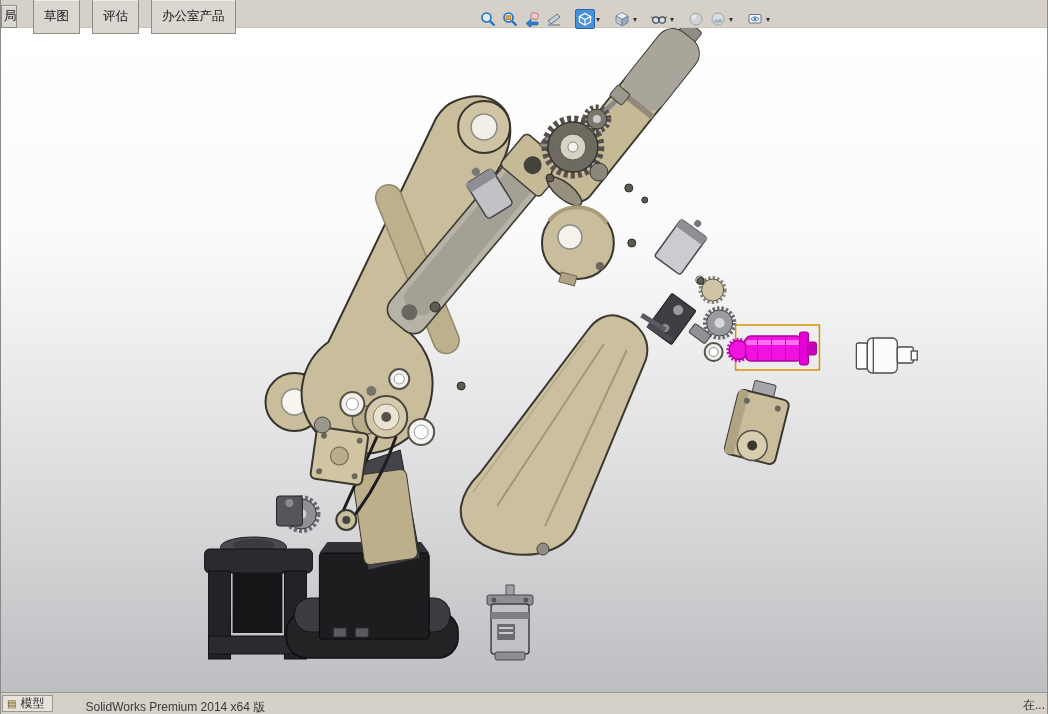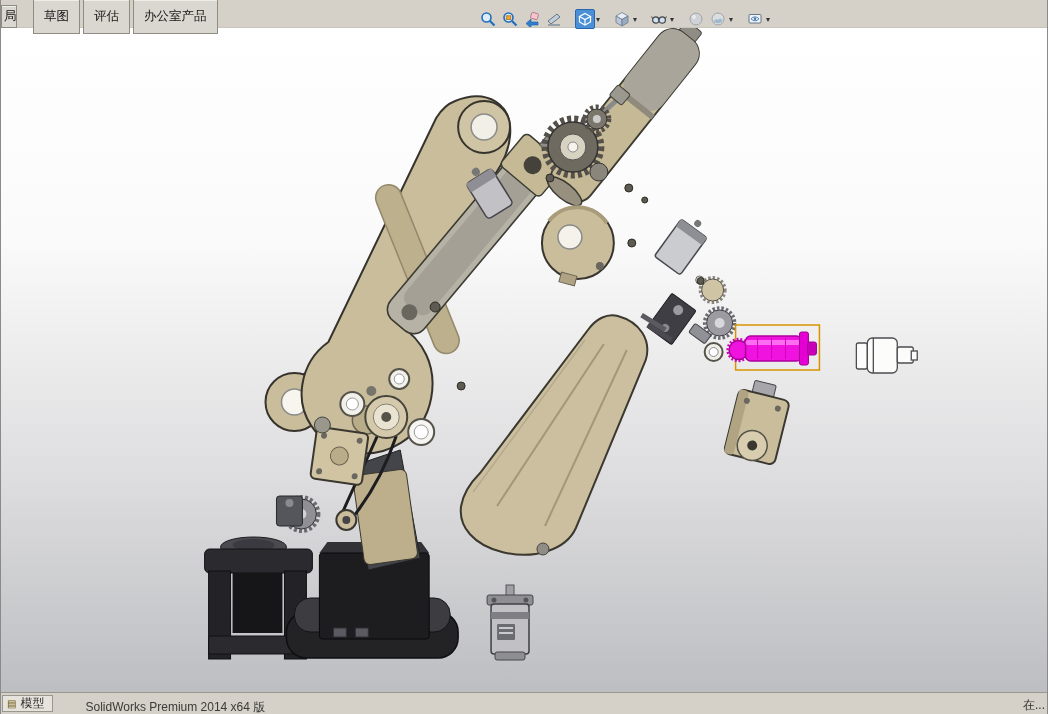--- a/index.html
+++ b/index.html
@@ -6,21 +6,21 @@
   html,body { width:1048px; height:714px; overflow:hidden;
     font-family:"Liberation Sans", sans-serif; background:#bdbec1; }
   .window { position:relative; width:1048px; height:714px;
     border-left:1px solid #8a8a8a; border-right:1px solid #8a8a8a; }
 
   
   .cmd-bar { position:absolute; top:0; left:0; right:0; height:28px;
     background:#d5d1c8; border-bottom:1px solid #c8c5bc;
     display:flex; align-items:center; padding-top:6px; z-index:4; }
   .cmd-tab { border:1px solid #8f8c84; background:#dad7d0; color:#141414;
-    font-size:12.5px; padding:8px 10px; margin-right:3px; white-space:nowrap;
+    font-size:12.5px; padding:8px 10px; margin-right:12px; white-space:nowrap;
     box-shadow:inset 0 1px 0 #efede8; cursor:default; }
   .cmd-tab.partial { width:16px; padding:2px 2px; margin-left:0; margin-right:16px;
     overflow:hidden; }
 
   
   .hud { position:absolute; top:9px; left:477px; display:flex; align-items:center;
     gap:2px; z-index:6; }
   .hicon { width:20px; height:20px; display:flex; align-items:center; justify-content:center;
     border-radius:2px; cursor:pointer; }
   .hicon.active { background:var(--hud-active,#4a90d8); border:1px solid #2a66a8; }

